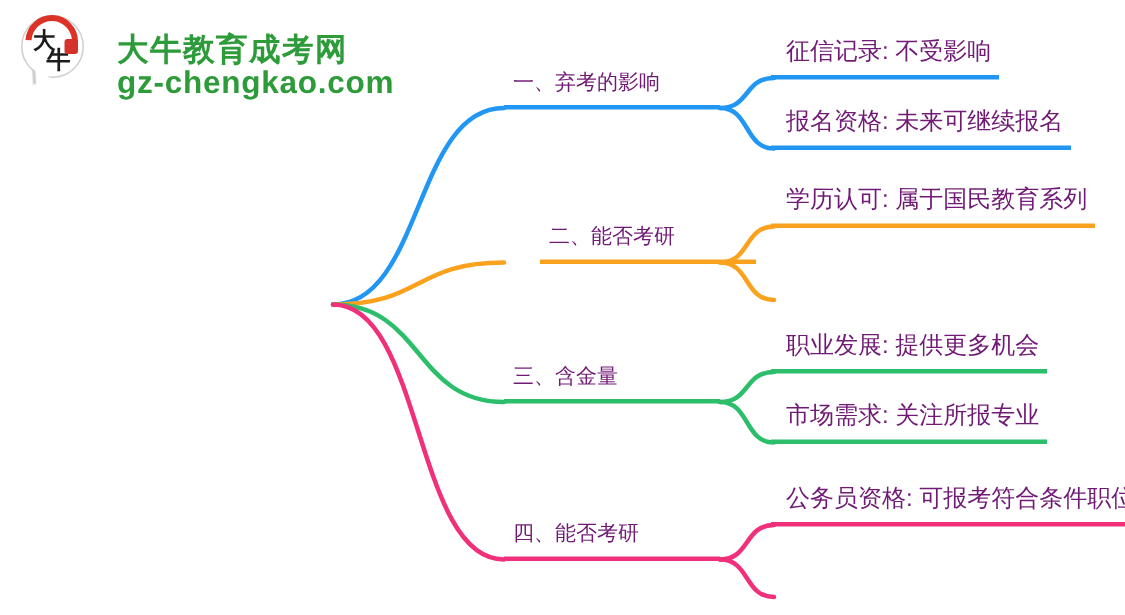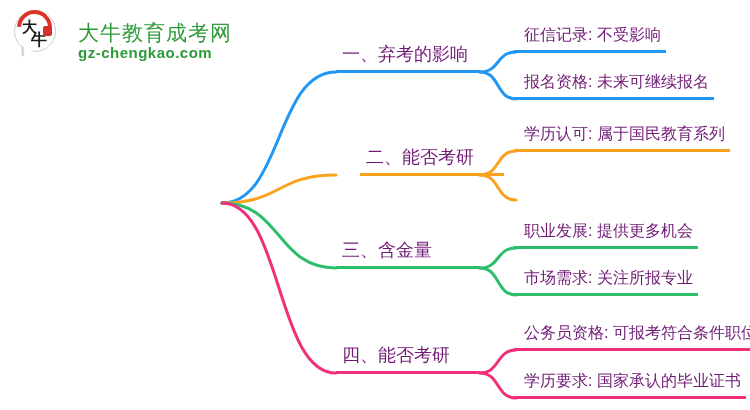--- a/index.html
+++ b/index.html
@@ -22,28 +22,28 @@
     border-radius:50%; transform:rotate(-42deg);
   }
   .logo-char-top { position:absolute; left:7px; top:7px; font-size:15px; font-weight:700; color:#1c1c1c; }
   .logo-char-bottom { position:absolute; left:16px; top:19px; font-size:16px; font-weight:700; color:#1c1c1c; }
   .logo-seal { position:absolute; right:3px; top:15px; width:9px; height:10px; border-radius:2px; }
   .logo-tail {
     position:absolute; left:5px; top:40px; width:0; height:0;
     border:6px solid transparent; border-top:9px solid #fff;
     transform:rotate(30deg); filter:drop-shadow(-1.5px 1px 0 #cfcfcf);
   }
-  .logo-title { position:absolute; left:64px; top:11px; font-size:21px; font-weight:400; letter-spacing:1px; white-space:nowrap; }
-  .logo-domain { position:absolute; left:64px; top:36px; font-size:15px; font-weight:700; letter-spacing:.5px; white-space:nowrap; }
+  .logo-title { position:absolute; left:64px; top:11px; font-size:21px; font-weight:700; letter-spacing:1px; white-space:nowrap; }
+  .logo-domain { position:absolute; left:64px; top:36px; font-size:21px; font-weight:700; letter-spacing:.5px; white-space:nowrap; }
 
   
   .node { position:absolute; white-space:nowrap; color:#701a75; }
   .root-node { left:10px; top:189px; height:28px; line-height:28px; font-size:17px; }
   .branch-node {
-    left:336px; width:144px; height:33px; line-height:29px; font-size:18px;
+    left:336px; width:144px; height:33px; line-height:29px; font-size:14px;
     padding-left:6px; border-bottom:3px solid transparent;
   }
   .leaf-node {
     left:514px; height:33px; line-height:29px; font-size:16px;
     padding:0 5px 0 10px; border-bottom:3px solid transparent;
   }
   .b0 { top:40px; }  .l0a { top:20px; }  .l0b { top:67px; }
   .b1 { top:143px;margin-left:24px; } .l1a { top:119px; } .l1b { top:168px; }
   .b2 { top:236px; } .l2a { top:216px; } .l2b { top:263px; }
   .b3 { top:341px; } .l3a { top:318px; } .l3b { top:366px; }
@@ -88,15 +88,14 @@
 
   <div class="node branch-node b1" style="border-bottom-color: rgb(250, 162, 30);">二、能否考研</div>
   <div class="node leaf-node l1a" style="border-bottom-color: rgb(250, 162, 30);">学历认可: 属于国民教育系列</div>
 
   <div class="node leaf-node l2a" style="border-bottom-color: rgb(45, 190, 108);">职业发展: 提供更多机会</div>
   <div class="node branch-node b2" style="border-bottom-color: rgb(45, 190, 108);">三、含金量</div>
   <div class="node leaf-node l2b" style="border-bottom-color: rgb(45, 190, 108);">市场需求: 关注所报专业</div>
 
   <div class="node branch-node b3" style="border-bottom-color: rgb(240, 48, 122);">四、能否考研</div>
   <div class="node leaf-node l3a" style="border-bottom-color: rgb(240, 48, 122);">公务员资格: 可报考符合条件职位</div>
-  <div class="node leaf-node l3b" style="border-bottom-color: rgb(240, 48, 122);">学历要求: 国家承认的毕业证书</div>
 
 </div>
 
 </body></html>

